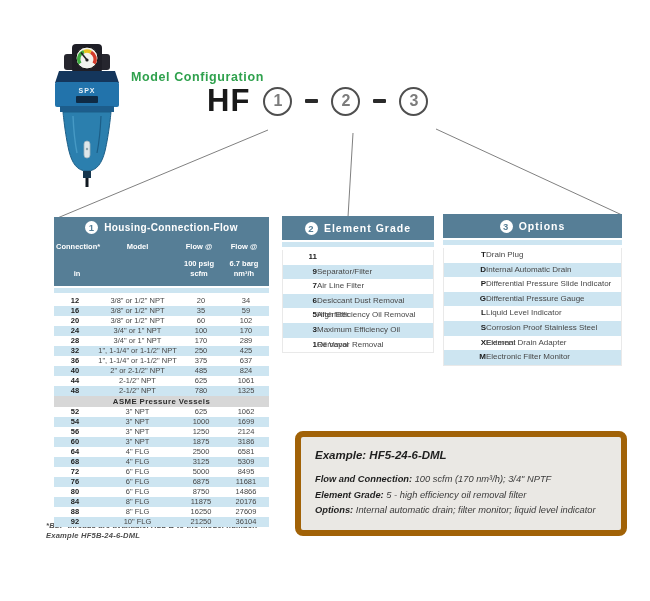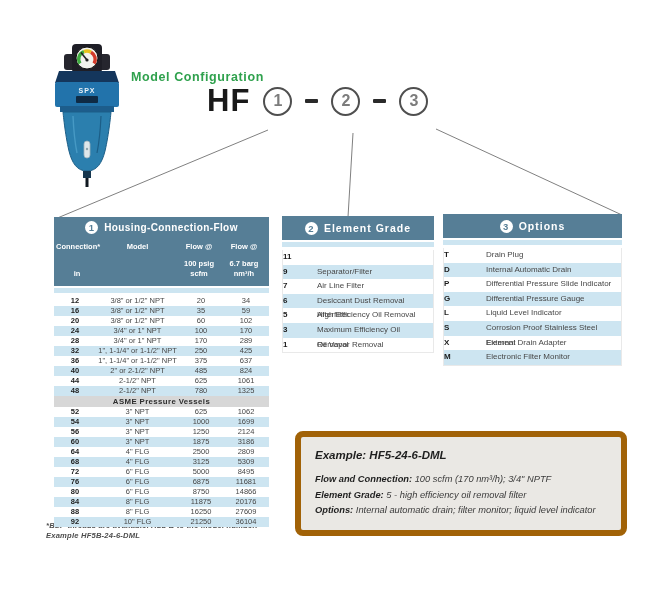--- a/index.html
+++ b/index.html
@@ -57,21 +57,21 @@
     font-weight:bold;color:#2e2e2e;font-size:7.8px;letter-spacing:.4px;
   }
   
   .tbl2{left:263px;top:216px;width:152px;}
   .tbl3{left:424px;top:214px;width:179px;}
   .tbl2 .tbar,.tbl3 .tbar{height:24px;font-size:10.5px;letter-spacing:1px;}
   .tbl2 .rows,.tbl3 .rows{border:1px solid #e9e9e9;border-top:none;}
   .tbl2 .row,.tbl3 .row{display:grid;height:14.6px;line-height:14.6px;font-size:8px;}
   .tbl2 .row{grid-template-columns:34px 1fr;}
   .tbl3 .row{grid-template-columns:42px 1fr;}
-  .tbl2 .c0,.tbl3 .c0{text-align:left;}
+  .tbl2 .c0,.tbl3 .c0{text-align:right;}
   .tbl2 .c1,.tbl3 .c1{text-align:left;}
   
   .footnote{
     position:absolute;left:27px;top:521px;font-size:7.6px;font-style:italic;
     font-weight:600;color:#4d4d4d;line-height:9.8px;letter-spacing:.2px;
   }
   
   .example{
     position:absolute;left:276px;top:431px;width:332px;height:105px;
     background:#eae8e4;border:6px solid #a16207;border-radius:8px;
@@ -245,21 +245,21 @@
         <div class="row alt">
           <span class="c0">60</span>
           <span class="c1">3" NPT</span>
           <span class="c2">1875</span>
           <span class="c3">3186</span>
         </div>
         <div class="row">
           <span class="c0">64</span>
           <span class="c1">4" FLG</span>
           <span class="c2">2500</span>
-          <span class="c3">2809</span>
+          <span class="c3">6581</span>
         </div>
         <div class="row alt">
           <span class="c0">68</span>
           <span class="c1">4" FLG</span>
           <span class="c2">3125</span>
           <span class="c3">5309</span>
         </div>
         <div class="row">
           <span class="c0">72</span>
           <span class="c1">6" FLG</span>

